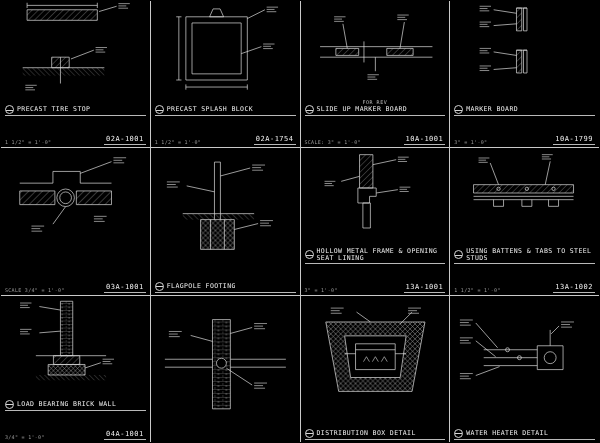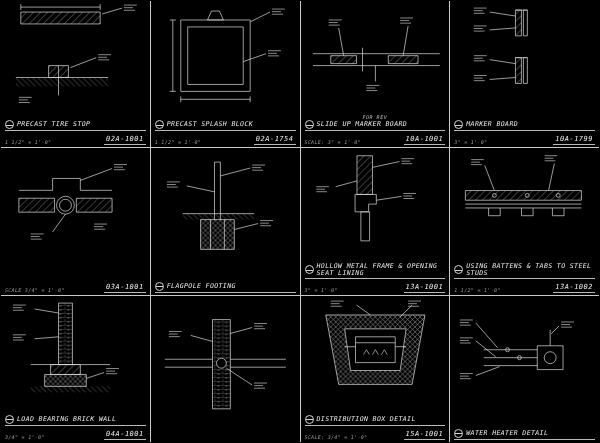--- a/index.html
+++ b/index.html
@@ -4,27 +4,27 @@
 <style>
   html,body{margin:0;padding:0;background:#000;}
   .stage{position:relative;width:600px;height:443px;background:#000;overflow:hidden;
          font-family:"DejaVu Sans Mono","Liberation Mono",monospace;}
   .sheet{position:absolute;inset:1px;display:grid;
          grid-template-columns:repeat(4,1fr);grid-template-rows:repeat(3,1fr);
          gap:1px;background:#c9c9c9;}
   .cell{background:#000;position:relative;display:flex;flex-direction:column;overflow:hidden;}
   .art{flex:1;min-height:0;}
   .art svg{width:100%;height:100%;display:block;}
-  .tb{padding:0 4px 2px 4px;color:#e8e8e8;font-style:italic;}
+  .tb{padding:0 4px 2px 4px;color:#e8e8e8;}
   .cap{display:block;text-align:center;font-size:5px;color:#bdbdbd;letter-spacing:.5px;min-height:6px;}
   .trow{display:flex;align-items:center;gap:3px;border-bottom:1px solid #b9b9b9;padding-bottom:1px;}
   .bub{width:7px;height:7px;border:1px solid #d5d5d5;border-radius:50%;flex:0 0 auto;position:relative;}
   .bub::after{content:"";position:absolute;left:0;right:0;top:50%;border-top:1px solid #d5d5d5;}
   .ttl{font-size:6.5px;letter-spacing:.4px;line-height:7px;color:#f0f0f0;}
-  .trow2{display:flex;justify-content:space-between;align-items:flex-end;margin-top:4px;}
+  .trow2{display:flex;justify-content:space-between;align-items:flex-end;margin-top:19px;}
   .scl{font-size:5px;color:#9a9a9a;letter-spacing:.3px;}
   .num{font-size:7px;color:#f0f0f0;letter-spacing:.5px;border-bottom:1px solid #b9b9b9;padding:0 2px 1px 2px;}
   svg line, svg path, svg rect, svg circle, svg polygon, svg polyline{vector-effect:non-scaling-stroke;}
 </style>
 </head>
 <body>
 
 <svg width="0" height="0" style="position:absolute">
   <defs>
     <pattern id="h1" width="5" height="5" patternUnits="userSpaceOnUse" patternTransform="rotate(45)">
@@ -371,24 +371,20 @@
               <use href="#nt" x="108" y="4"></use>
         </g>
       </svg>
         </div>
       <div class="tb">
         <span class="cap"></span>
         <div class="trow">
             <span class="bub"></span>
           <span class="ttl">DISTRIBUTION BOX DETAIL</span>
           </div>
-        <div class="trow2">
-            <span class="scl">SCALE: 3/4" = 1'-0"</span>
-          <span class="num">15A-1001</span>
-          </div>
       </div>
     </div>
 
     <div class="cell">
       <div class="art">
           <svg viewBox="0 0 150 112">
         <g stroke="#dcdcdc" fill="none" stroke-width="0.7">
           <rect x="88" y="42" width="26" height="24"></rect>
           <circle cx="101" cy="54" r="6"></circle>
           <line x1="34" y1="46" x2="88" y2="46"></line>

